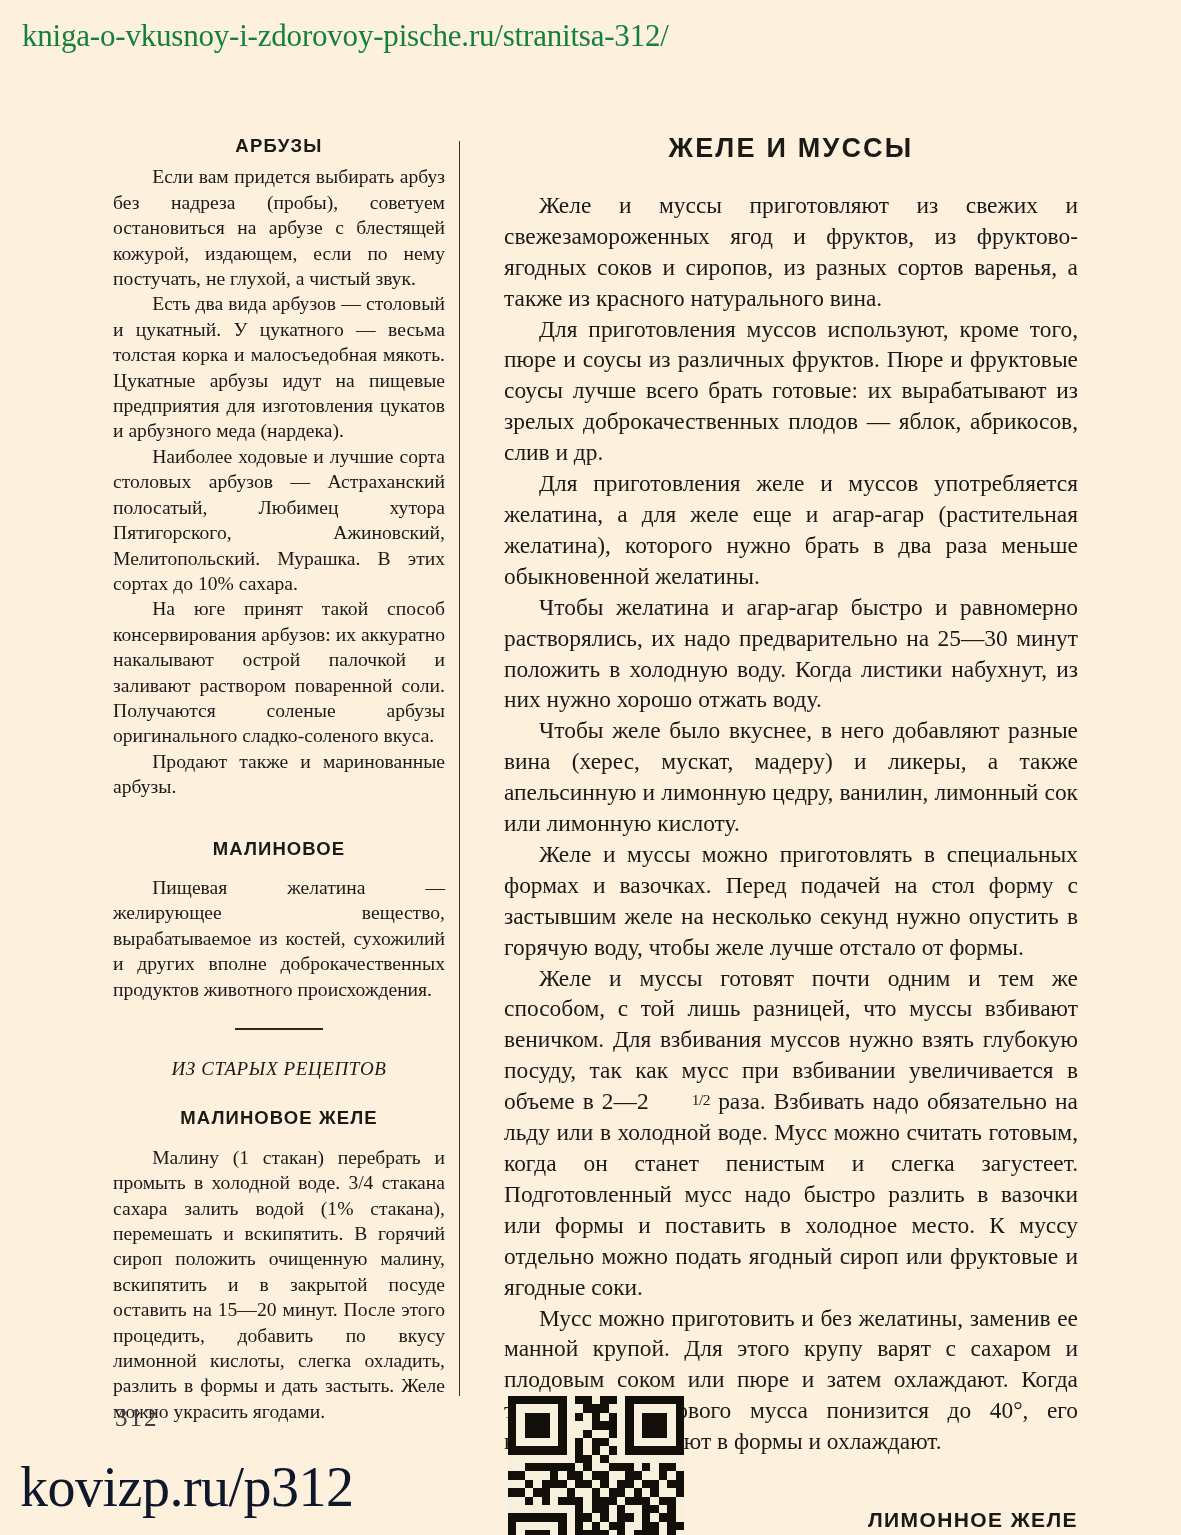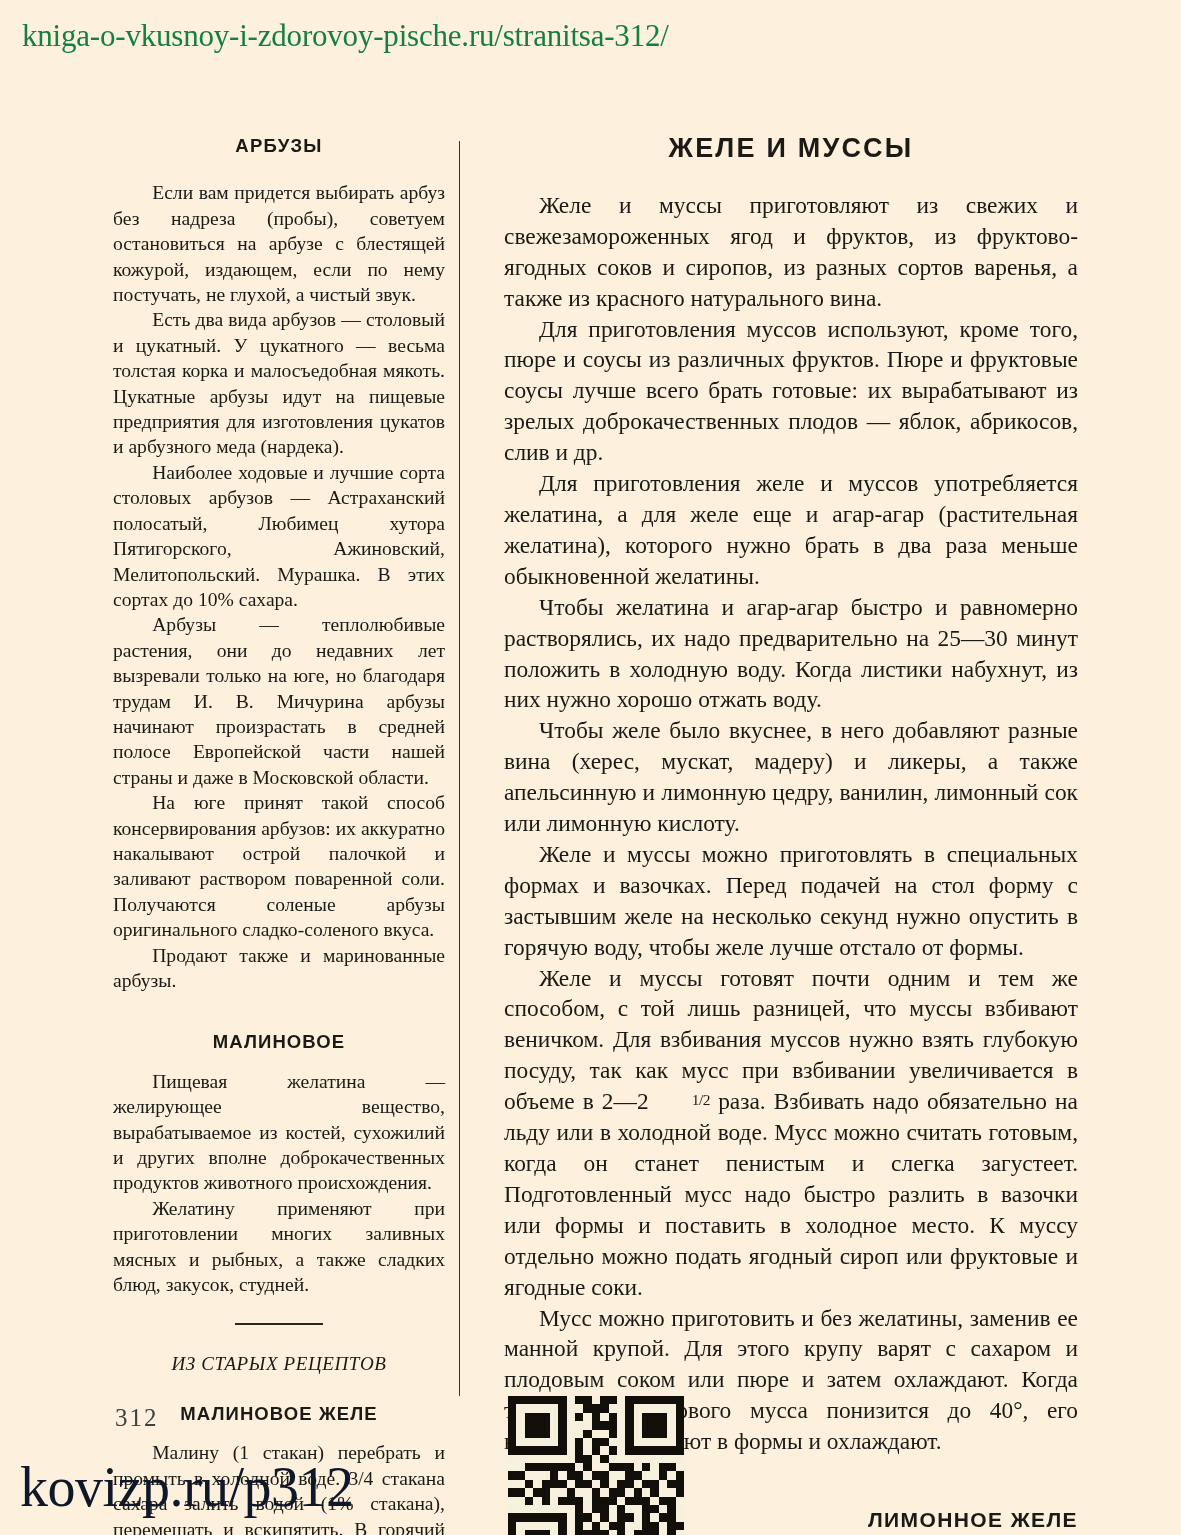--- a/index.html
+++ b/index.html
@@ -69,21 +69,21 @@
   
   h2.section-head {
     font-family: "Liberation Sans", "DejaVu Sans", sans-serif;
     font-weight: bold;
     text-align: center;
     margin: 0;
     letter-spacing: 1.3px;
   }
   .col-left h2.section-head {
     font-size: 18.5px;
-    margin-bottom: 22px;
+    margin-bottom: 6px;
   }
   .col-left h2.sub-head {
     font-family: "Liberation Sans", "DejaVu Sans", sans-serif;
     font-weight: bold;
     text-align: center;
     font-size: 18.5px;
     letter-spacing: 1.1px;
     margin: 0 0 14px 0;
   }
   .col-right h2.section-head {
@@ -185,30 +185,28 @@
 
   <div class="col-divider"></div>
 
   <div class="col-left">
 
     <h2 class="section-head">АРБУЗЫ</h2>
 
     <p class="para">Если вам придется выбирать арбуз без надреза (пробы), советуем остановиться на арбузе с блестящей кожурой, издающем, если по нему постучать, не глухой, а чистый звук.</p>
     <p class="para">Есть два вида арбузов — столовый и цукатный. У цукатного — весьма толстая корка и малосъедобная мякоть. Цукатные арбузы идут на пищевые предприятия для изготовления цукатов и арбузного меда (нардека).</p>
     <p class="para">Наиболее ходовые и лучшие сорта столовых арбузов — Астраханский полосатый, Любимец хутора Пятигорского, Ажиновский, Мелитопольский. Мурашка. В этих сортах до 10% сахара.</p>
-    <p class="para">Арбузы — теплолюбивые растения, они до недавних лет вызревали только на юге, но благодаря трудам И. В. Мичурина арбузы начинают произрастать в средней полосе Европейской части нашей страны и даже в Московской области.</p>
     <p class="para">На юге принят такой способ консервирования арбузов: их аккуратно накалывают острой палочкой и заливают раствором поваренной соли. Получаются соленые арбузы оригинального сладко-соленого вкуса.</p>
     <p class="para">Продают также и маринованные арбузы.</p>
 
     <div class="gap-lg"></div>
 
     <h2 class="sub-head">МАЛИНОВОЕ</h2>
 
     <p class="para">Пищевая желатина — желирующее вещество, вырабатываемое из костей, сухожилий и других вполне доброкачественных продуктов животного происхождения.</p>
-    <p class="para">Желатину применяют при приготовлении многих заливных мясных и рыбных, а также сладких блюд, закусок, студней.</p>
 
     <div class="rule"></div>
 
     <div class="italic-head">ИЗ СТАРЫХ РЕЦЕПТОВ</div>
 
     <h2 class="sub-head">МАЛИНОВОЕ ЖЕЛЕ</h2>
 
     <p class="para">Малину (1 стакан) перебрать и промыть в холодной воде. 3/4 стакана сахара залить водой (1% стакана), перемешать и вскипятить. В горячий сироп положить очищенную малину, вскипятить и в закрытой посуде оставить на 15—20 минут. После этого процедить, добавить по вкусу лимонной кислоты, слегка охладить, разлить в формы и дать застыть. Желе можно украсить ягодами.</p>
   </div>
 

